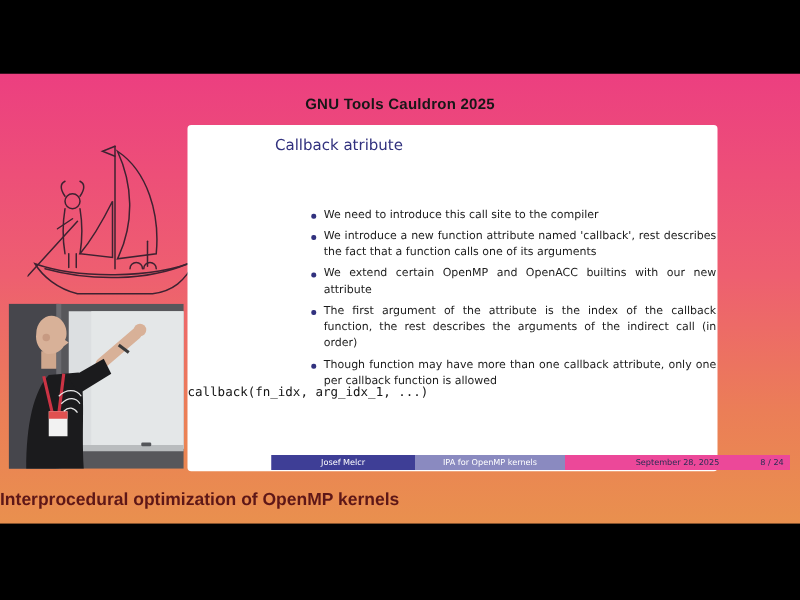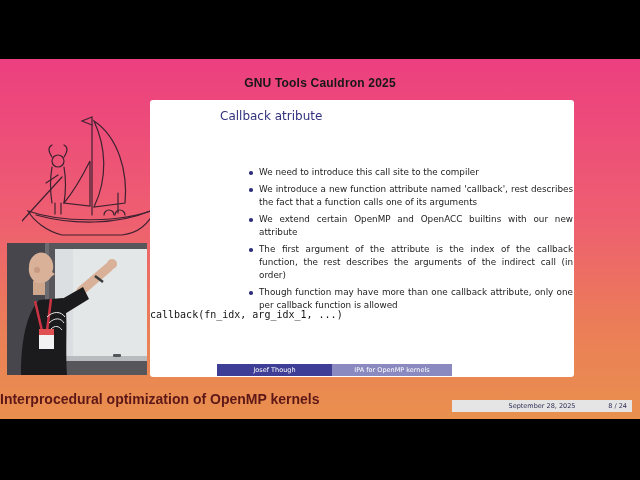--- a/index.html
+++ b/index.html
@@ -21,21 +21,21 @@
   .bullets li{position:relative;padding-left:10px;margin-bottom:4px;font-size:8.8px;
               line-height:13px;color:#1c1c1c;text-align:justify;}
   .dot{position:absolute;left:0;top:5px;width:3.5px;height:3.5px;border-radius:50%;
        background:#31317e;}
   .code{position:absolute;left:0;top:209px;width:100%;
         font-family:"DejaVu Sans Mono",monospace;font-size:10px;color:#141414;}
   .footline{position:absolute;bottom:1px;left:0;width:100%;height:12px;font-size:6.5px;}
   .fbox{position:absolute;height:12px;display:flex;align-items:center;justify-content:center;}
   .fbox.author{left:67px;width:115px;background:#3e3e96;color:#fff;}
   .fbox.talk{left:182px;width:120px;background:#8a8ac0;color:#fff;}
-  .fbox.date{left:302px;width:180px;background:#e5e5e5;color:#2c2c55;margin-top:36px;}
+  .fbox.date{left:302px;width:180px;background:#ec4899;color:#2c2c55;}
   .fbox.date .page{position:absolute;right:5px;}
   
   .boat{position:absolute;left:22px;top:44px;width:140px;height:140px;}
   .webcam{position:absolute;left:7px;top:184px;width:140px;height:132px;}
   .caption{position:absolute;top:332px;left:0;width:100%;text-align:left;
            font-family:"Liberation Sans",sans-serif;font-weight:bold;font-size:14px;
            color:#5e1717;}
 </style>
 </head>
 <body>
@@ -77,21 +77,21 @@
         <li><span class="dot"></span><span>We need to introduce this call site to the compiler</span></li>
         <li><span class="dot"></span><span>We introduce a new function attribute named 'callback', rest describes the fact that a function calls one of its arguments</span></li>
         <li><span class="dot"></span><span>We extend certain OpenMP and OpenACC builtins with our new attribute</span></li>
         <li><span class="dot"></span><span>The first argument of the attribute is the index of the callback function, the rest describes the arguments of the indirect call (in order)</span></li>
         <li><span class="dot"></span><span>Though function may have more than one callback attribute, only one per callback function is allowed</span></li>
       </ul>
 
       <div class="code">callback(fn_idx, arg_idx_1, ...)</div>
 
       <div class="footline">
-        <div class="fbox author">Josef Though</div>
+        <div class="fbox author">Josef Melcr</div>
         <div class="fbox talk">IPA for OpenMP kernels</div>
         <div class="fbox date">
           <span>September 28, 2025</span>
           <span class="page">8 / 24</span>
         </div>
       </div>
     </div>
 
     <svg class="webcam" viewBox="0 0 140 132">
       <rect width="140" height="132" fill="#57575b"></rect>

